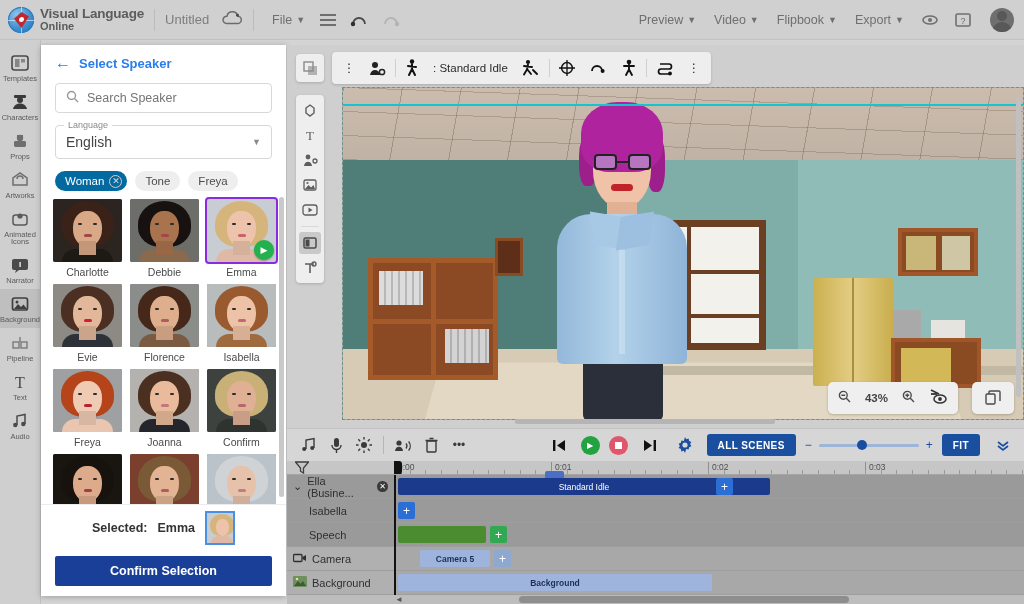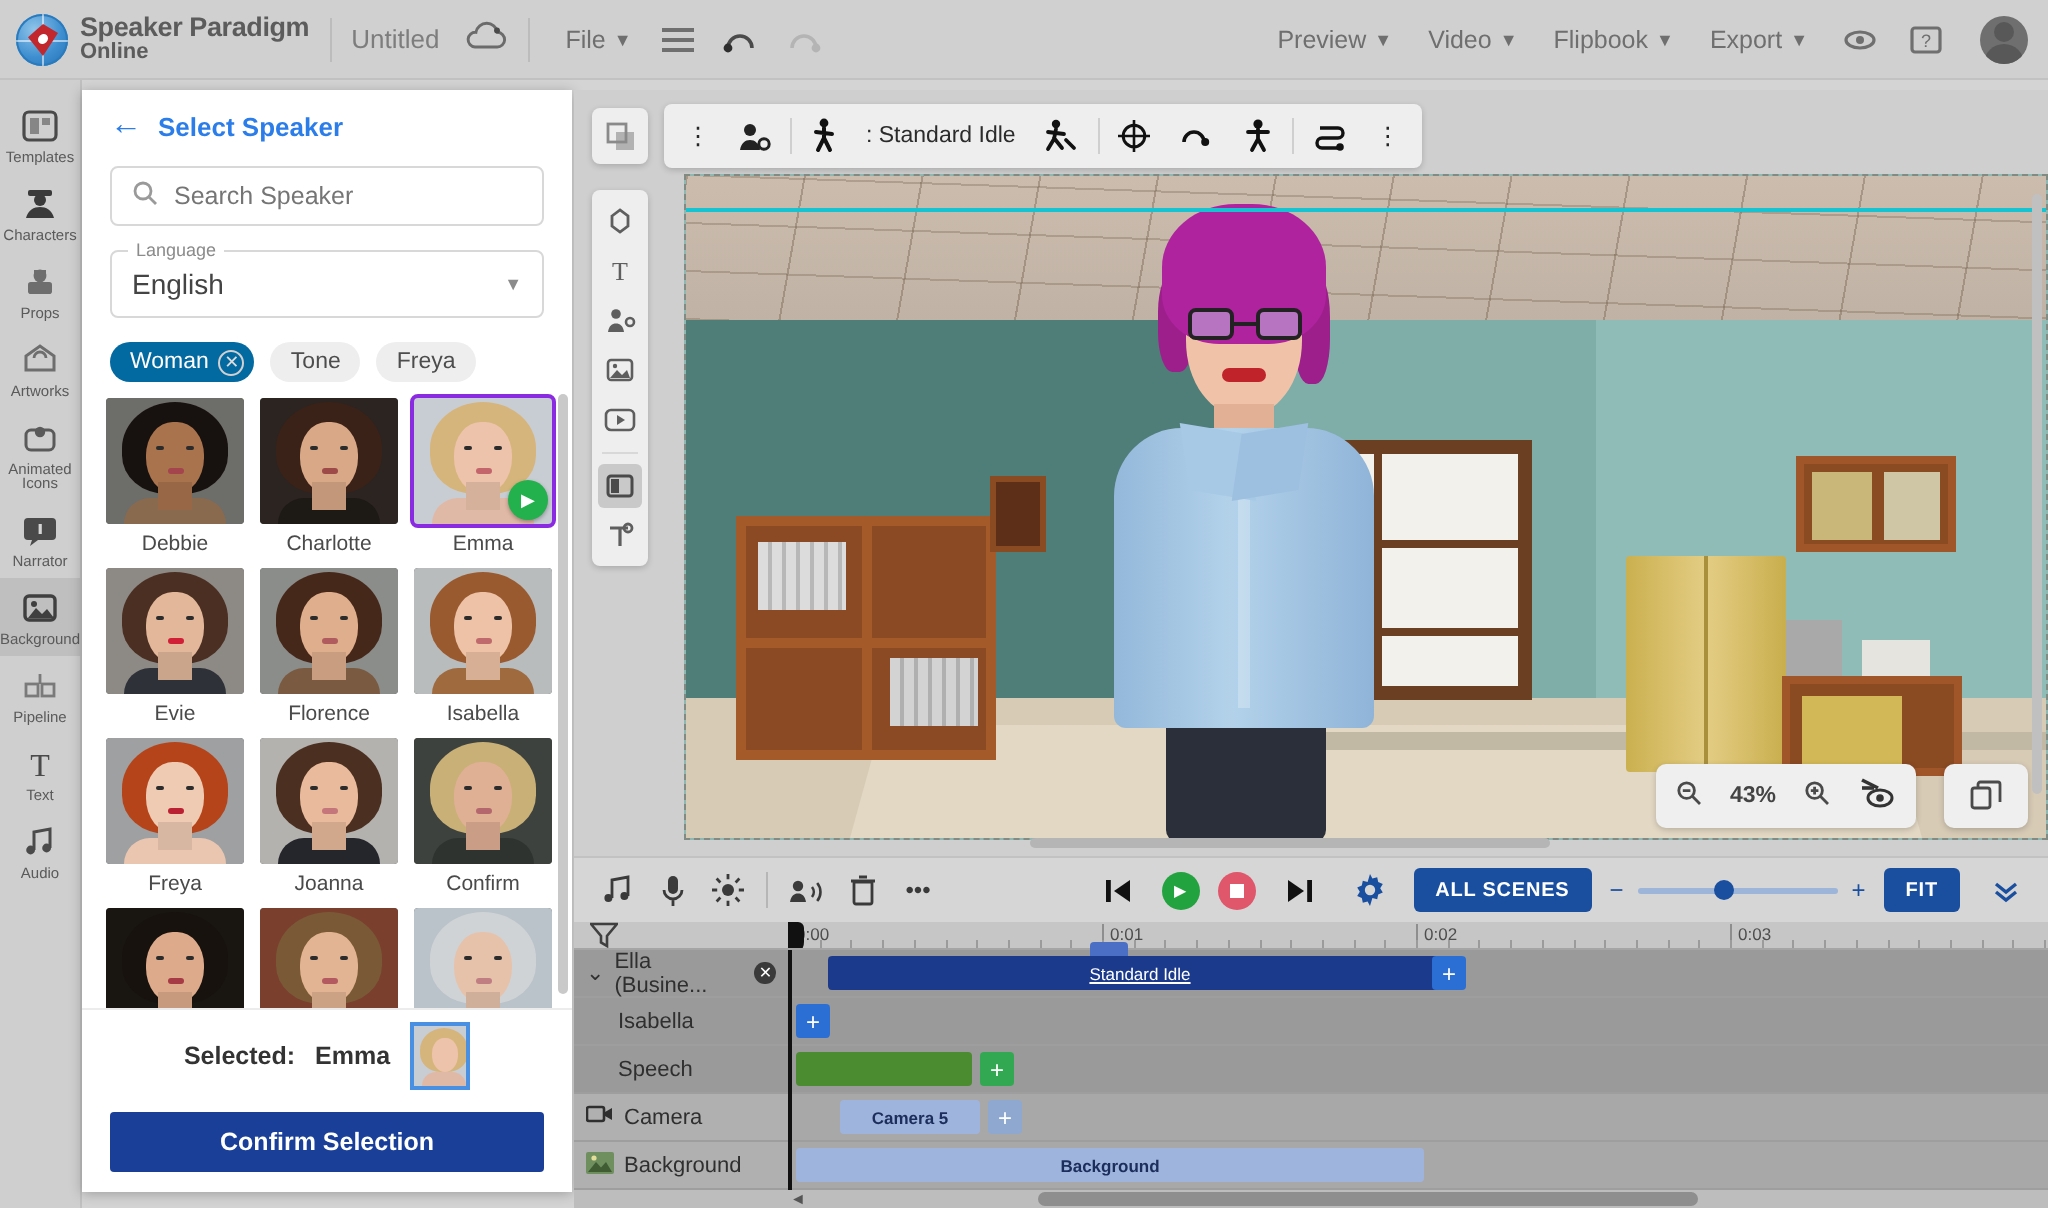--- a/index.html
+++ b/index.html
@@ -315,21 +315,21 @@
 </style>
 </head>
 <body>
 
 <div class="header">
   <div class="logo-wrap">
     <div class="logo-globe">
         <div class="logo-dia"></div>
       </div>
     <div class="logo-txt">
-      <div class="l1">Speaker Paradigm</div>
+      <div class="l1">Visual Language</div>
       <div class="l2">Online</div>
     </div>
   </div>
   <div class="hdr-sep"></div>
   <div class="doc-title">Untitled</div>
   <div class="cloud-ico">
     <svg width="22" height="16" viewBox="0 0 24 16">
         <path d="M6 14h12a4 4 0 0 0 .3-8A6 6 0 0 0 6.5 6 4 4 0 0 0 6 14z" fill="none" stroke="#6b6b6b" stroke-width="1.6"></path>
         <circle cx="18" cy="5" r="1.6" fill="#4a4a4a"></circle>
       </svg>
@@ -523,43 +523,43 @@
     </div>
     <div class="chip">
       <span>Freya</span>
     </div>
   </div>
 
   <div class="grid-wrap">
     <div class="grid" id="speaker-grid">
         <div class="cell">
           <div class="thumb">
+            <span class="f-bg" style="background:#2b2420"></span>
+            <span class="f-body" style="background:#1d1915"></span>
+            <span class="f-hair" style="background:#3a2218"></span>
+            <span class="f-face" style="background:#d9a887"></span>
+            <span class="f-neck" style="background:#d9a887;filter:brightness(.9)"></span>
+            <span class="f-eye" style="left:25px"></span>
+            <span class="f-eye" style="left:40px"></span>
+            <span class="f-lip" style="background:#9d4a48"></span>
+          </div>
+          <div class="cell-name">Charlotte</div>
+        </div>
+        <div class="cell">
+          <div class="thumb">
             <span class="f-bg" style="background:#6d6d6a"></span>
             <span class="f-body" style="background:#8a6a4f"></span>
             <span class="f-hair" style="background:#17120f"></span>
             <span class="f-face" style="background:#a9734e"></span>
             <span class="f-neck" style="background:#a9734e;filter:brightness(.9)"></span>
             <span class="f-eye" style="left:25px"></span>
             <span class="f-eye" style="left:40px"></span>
             <span class="f-lip" style="background:#a4454e"></span>
           </div>
           <div class="cell-name">Debbie</div>
-        </div>
-        <div class="cell">
-          <div class="thumb">
-            <span class="f-bg" style="background:#2b2420"></span>
-            <span class="f-body" style="background:#1d1915"></span>
-            <span class="f-hair" style="background:#3a2218"></span>
-            <span class="f-face" style="background:#d9a887"></span>
-            <span class="f-neck" style="background:#d9a887;filter:brightness(.9)"></span>
-            <span class="f-eye" style="left:25px"></span>
-            <span class="f-eye" style="left:40px"></span>
-            <span class="f-lip" style="background:#9d4a48"></span>
-          </div>
-          <div class="cell-name">Charlotte</div>
         </div>
         <div class="cell selected">
           <div class="thumb">
             <span class="f-bg" style="background:#c8cdd3"></span>
             <span class="f-body" style="background:#e0b9a6"></span>
             <span class="f-hair" style="background:#d6b57c"></span>
             <span class="f-face" style="background:#edc4ab"></span>
             <span class="f-neck" style="background:#edc4ab;filter:brightness(.9)"></span>
             <span class="f-eye" style="left:25px"></span>
             <span class="f-eye" style="left:40px"></span>
@@ -1054,21 +1054,21 @@
               <rect width="14" height="11" rx="1" fill="#6f8f5f"></rect>
               <path d="M1 10l4-5 2.5 2.7L10 5l3 5z" fill="#3f5c33"></path>
               <circle cx="4" cy="3" r="1.3" fill="#e3dd9a"></circle>
             </svg></span>
         <span>Background</span>
       </div>
     </div>
 
     <div class="tl-lanes" id="tl-lanes">
         <div class="lane g">
-          <div class="clip clip-dark" style="left: 20px; width: 312px; text-decoration: underline;">Standard Idle</div>
+          <div class="clip clip-dark" style="left: 4px; width: 372px;">Standard Idle</div>
           <div class="marker-tab" style="left: 151px;"></div>
           <div class="plus-btn" style="left: 322px;">+</div>
         </div>
         <div class="lane g">
           <div class="plus-btn" style="left: 4px;">+</div>
         </div>
         <div class="lane g">
           <div class="clip clip-green" style="left: 4px; width: 88px;"></div>
           <div class="plus-btn green" style="left: 96px;">+</div>
         </div>

